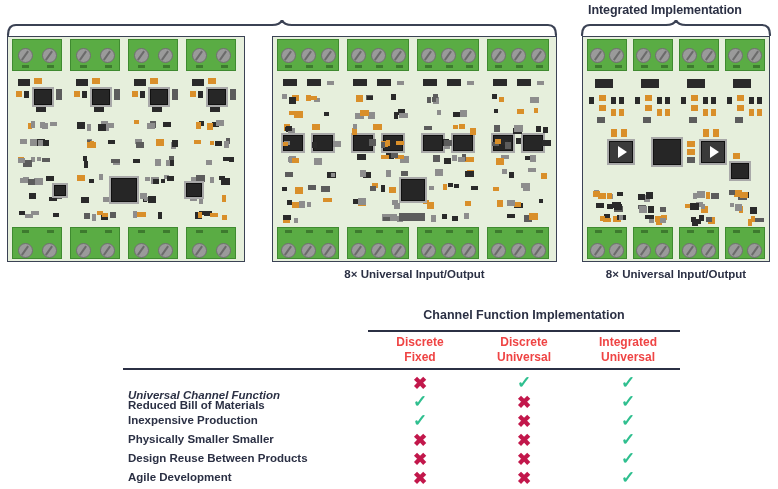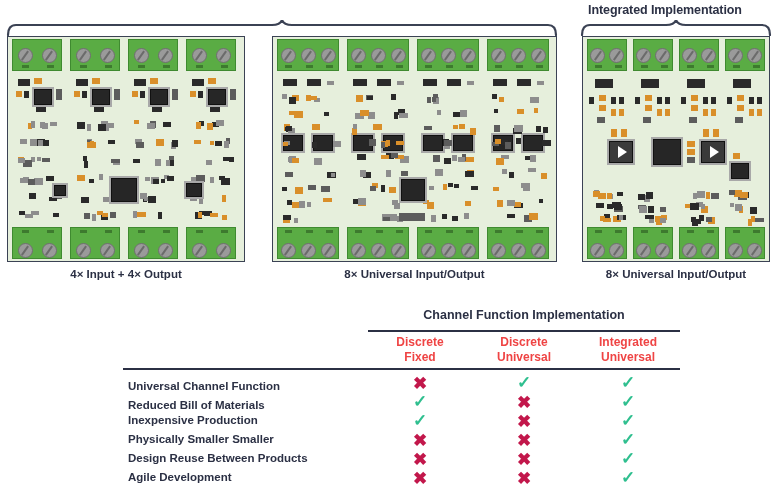--- a/index.html
+++ b/index.html
@@ -334,21 +334,20 @@
       <div class="p blk" style="left: 187px; top: 175px; width: 7px; height: 7px;"></div>
       <div class="p blk" style="left: 196px; top: 174px; width: 8px; height: 5px;"></div>
       <div class="p blk" style="left: 191px; top: 174px; width: 8px; height: 4px;"></div>
       <div class="p org" style="left: 190px; top: 175px; width: 4px; height: 6px;"></div>
       <div class="p org" style="left: 214px; top: 178px; width: 5px; height: 5px;"></div>
       <div class="p org" style="left: 202px; top: 176px; width: 8px; height: 4px;"></div>
       <div class="p ic legs" style="left: 103px; top: 141px; width: 26px; height: 24px;"></div>
       <div class="p ic legs" style="left: 178px; top: 146px; width: 16px; height: 14px;"></div>
       <div class="p ic legs" style="left: 46px; top: 148px; width: 12px; height: 11px;"></div>
     </div>
-  <div class="board-cap" style="left:7px;top:268px;width:238px;">4× Input + 4× Output</div>
 
   <div class="board" id="board2" style="left:272px;top:36px;width:285px;height:226px;">
       <div class="term" style="left: 4px; top: 2px; width: 62px; height: 32px;">
         <div class="screw"></div>
         <div class="termpad" style="left: 6.83333px;"></div>
         <div class="screw"></div>
         <div class="termpad" style="left: 27.5px;"></div>
         <div class="screw"></div>
         <div class="termpad" style="left: 48.1667px;"></div>
       </div>
@@ -763,21 +762,21 @@
       <div>Universal</div>
     </div>
     <div class="colhead" style="left:453px;">
       <div>Integrated</div>
       <div>Universal</div>
     </div>
 
     <div class="rule" style="left:0;top:60px;width:557px;height:1.5px;"></div>
 
     <div>
-      <div class="rowlabel" style="top:72px;">Universal Channel Function</div>
+      <div class="rowlabel" style="top:81px;font-style:italic;">Universal Channel Function</div>
       <div class="mark no" style="left:245px;top:68px;">✖</div>
       <div class="mark yes" style="left:349px;top:67px;">✓</div>
       <div class="mark yes" style="left:453px;top:67px;">✓</div>
     </div>
     <div>
       <div class="rowlabel" style="top:91px;">Reduced Bill of Materials</div>
       <div class="mark yes" style="left:245px;top:86px;">✓</div>
       <div class="mark no" style="left:349px;top:87px;">✖</div>
       <div class="mark yes" style="left:453px;top:86px;">✓</div>
     </div>

